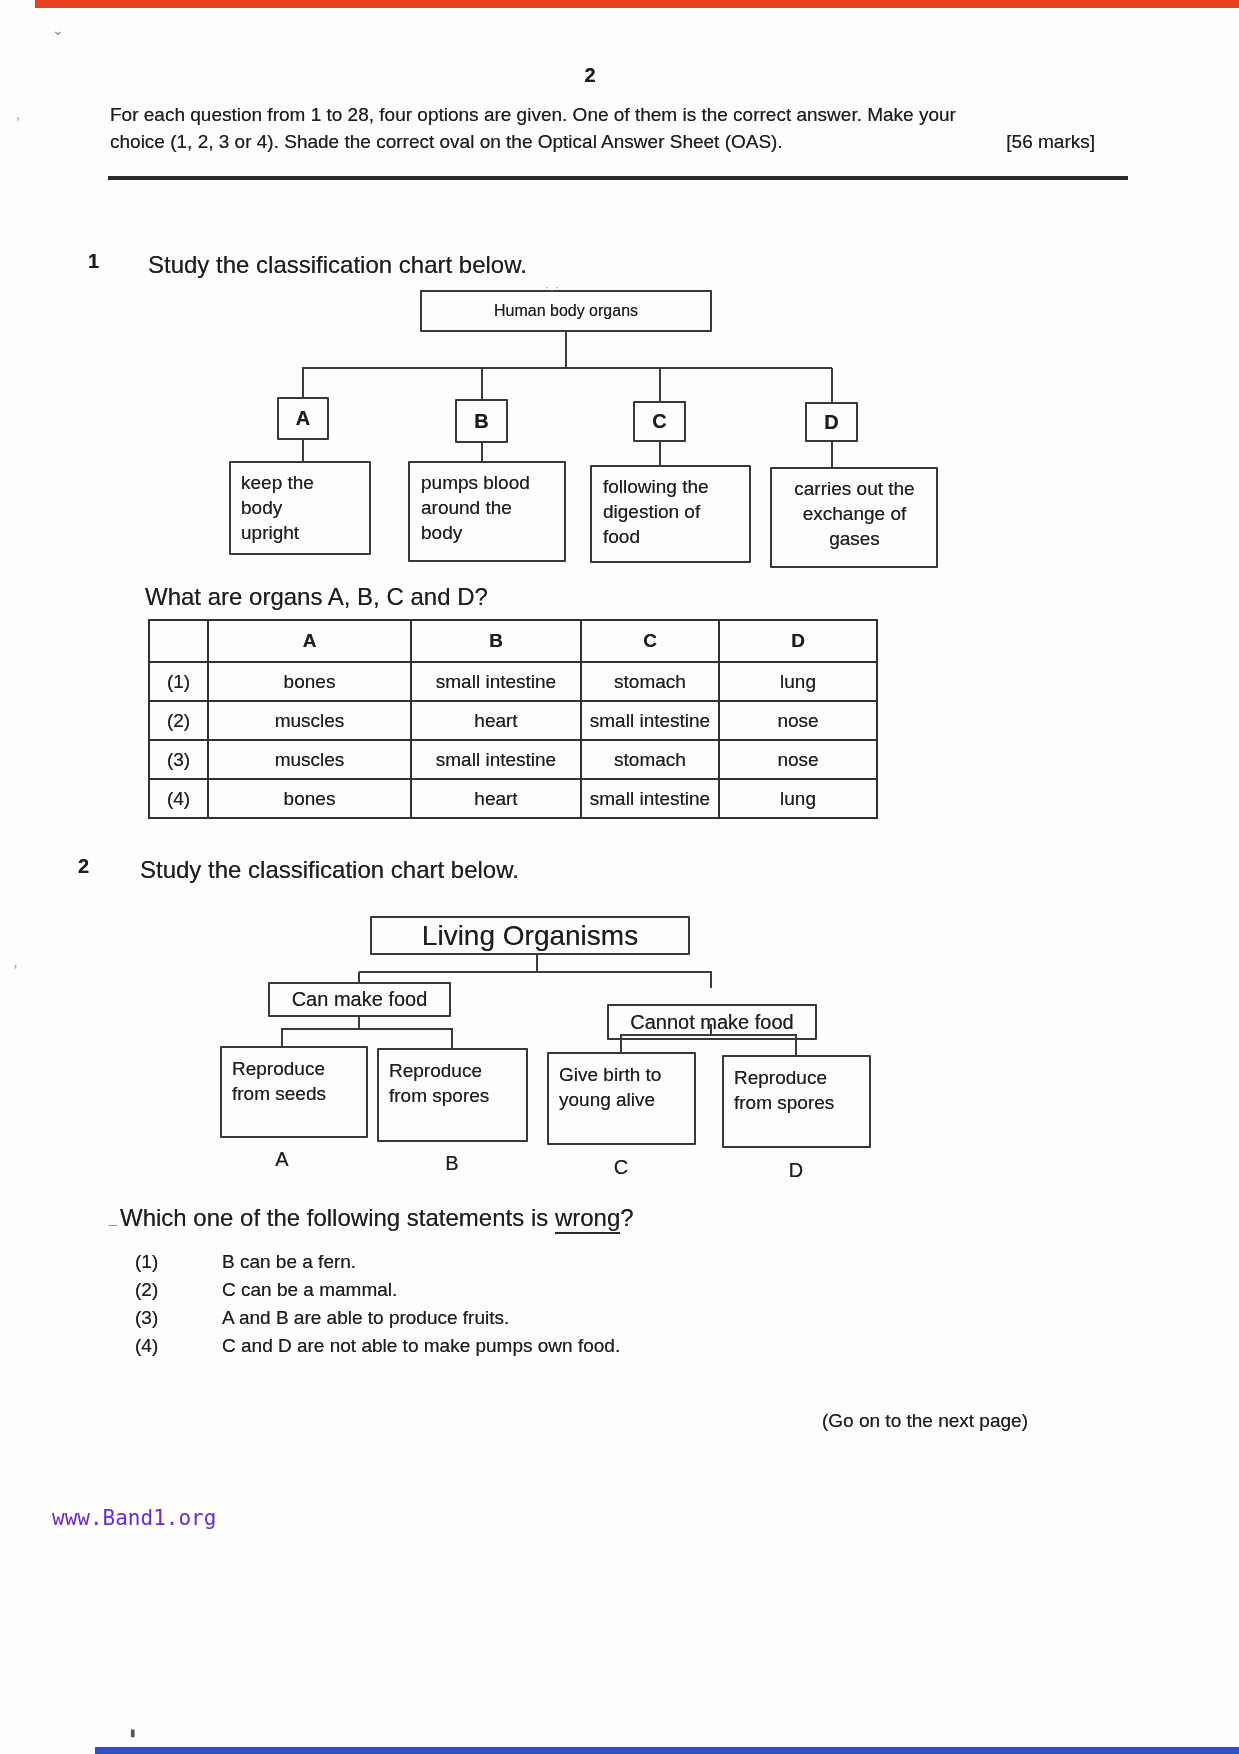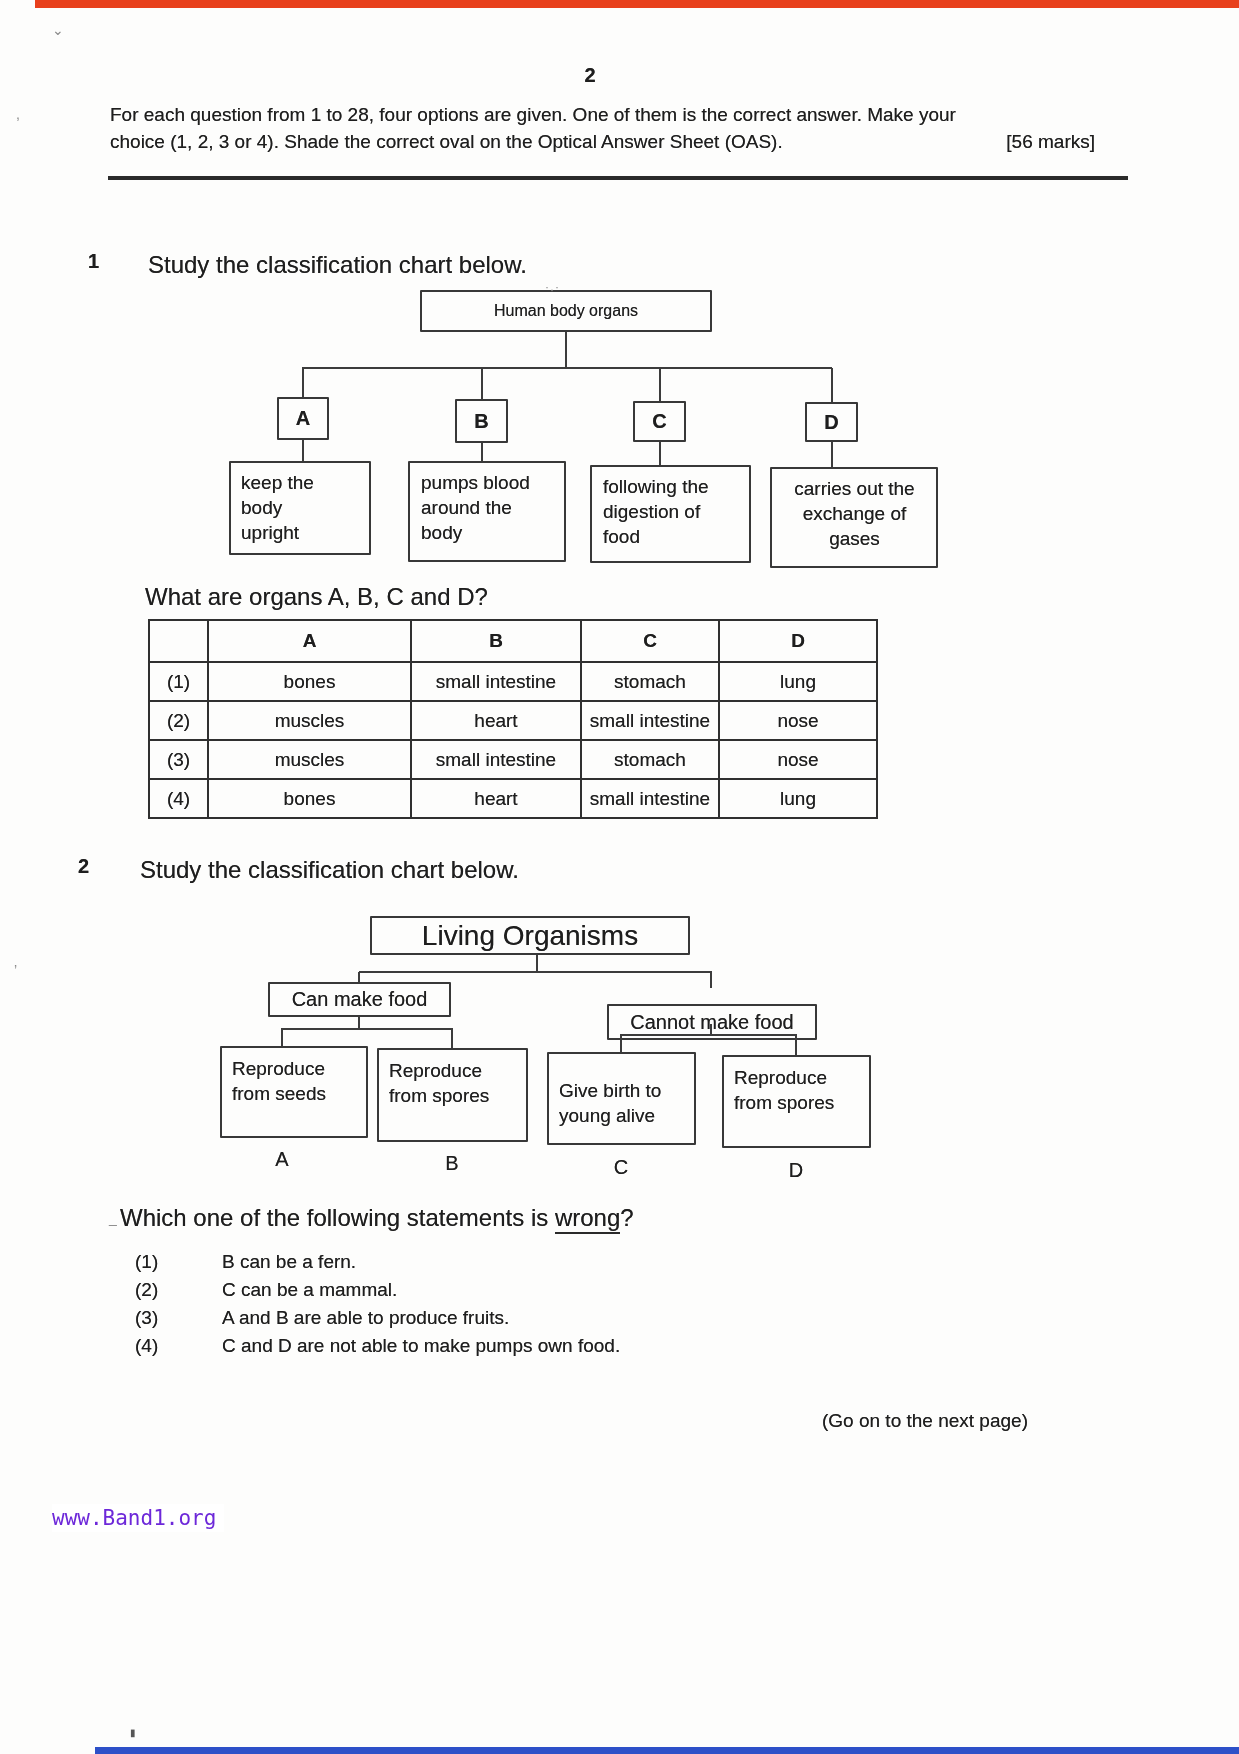--- a/index.html
+++ b/index.html
@@ -163,21 +163,21 @@
     <div class="vline" style="left:281px;top:1029px;height:17px;"></div>
     <div class="vline" style="left:451px;top:1029px;height:19px;"></div>
 
     <div class="vline" style="left:710px;top:1024px;height:11px;"></div>
     <div class="hline" style="left:620px;top:1034px;width:177px;"></div>
     <div class="vline" style="left:620px;top:1035px;height:17px;"></div>
     <div class="vline" style="left:795px;top:1035px;height:20px;"></div>
 
     <div class="box desc txt" style="left:208px;top:1046px;width:148px;height:92px;padding:8px 10px;margin-left:12px;">Reproduce from seeds</div>
     <div class="box desc txt" style="left:377px;top:1048px;width:151px;height:94px;padding:8px 10px;">Reproduce from spores</div>
-    <div class="box desc txt" style="left:547px;top:1052px;width:149px;height:93px;padding:24px 10px;">Give birth to young alive</div>
+    <div class="box desc txt" style="left:547px;top:1052px;width:149px;height:93px;padding:8px 10px;">Give birth to young alive</div>
     <div class="box desc txt" style="left:722px;top:1055px;width:149px;height:93px;padding:8px 10px;">Reproduce from spores</div>
 
     <div class="abs letter txt" style="left:267px;top:1148px;width:30px;text-align:center;font-weight:400;">A</div>
     <div class="abs letter txt" style="left:437px;top:1152px;width:30px;text-align:center;font-weight:400;">B</div>
     <div class="abs letter txt" style="left:606px;top:1156px;width:30px;text-align:center;font-weight:400;">C</div>
     <div class="abs letter txt" style="left:781px;top:1159px;width:30px;text-align:center;font-weight:400;">D</div>
   </div>
 
   <div class="qtext txt" style="left:120px;top:1204px;">
     <span>Which one of the following statements is </span><span class="u">wrong</span><span>?</span>

